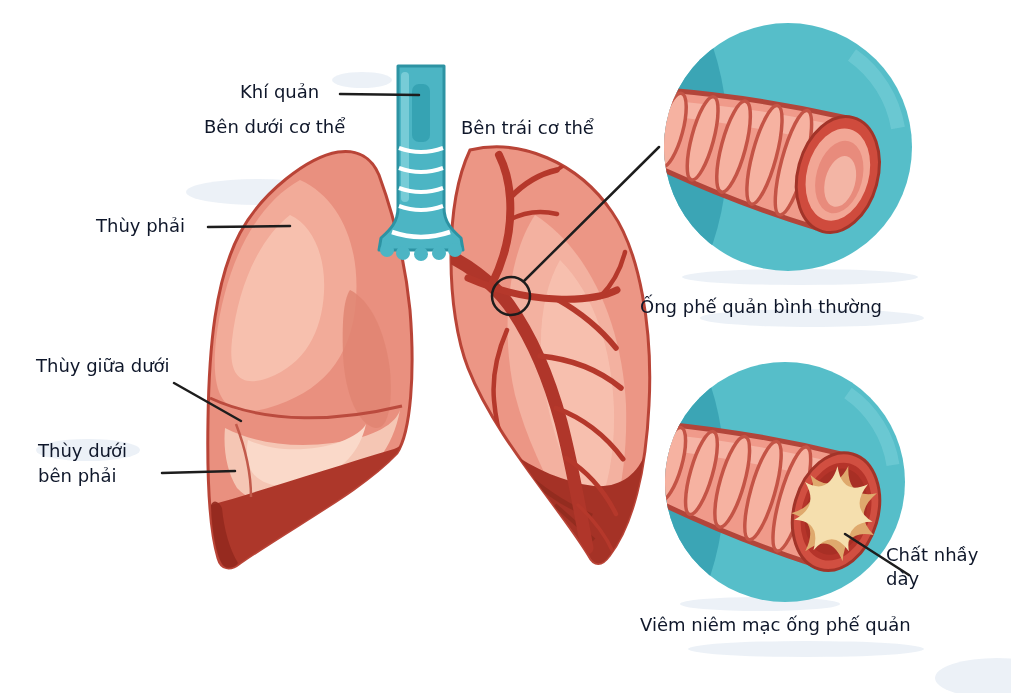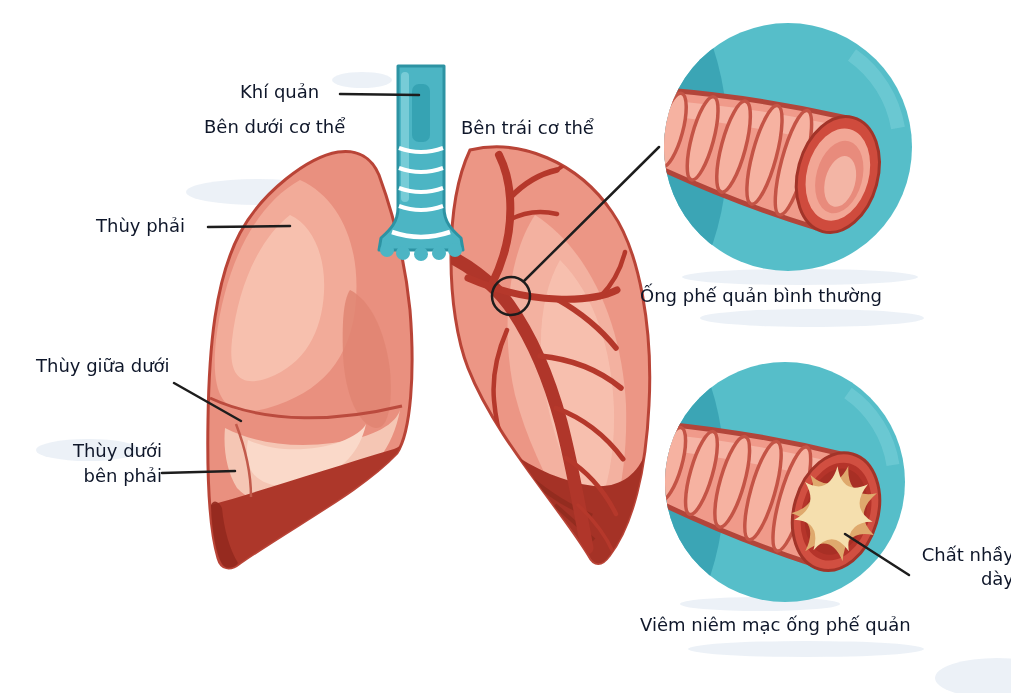--- a/index.html
+++ b/index.html
@@ -2,21 +2,21 @@
 <html><head>
 <meta charset="utf-8">
 <style>
   html,body{margin:0;padding:0;background:#ffffff;}
   .canvas{position:relative;width:1011px;height:693px;background:#ffffff;overflow:hidden;
           font-family:"DejaVu Sans","Liberation Sans",sans-serif;}
   .canvas > svg{position:absolute;left:0;top:0;}
   .label{position:absolute;color:#0f172a;font-weight:normal;font-size:18px;line-height:25px;
          white-space:pre-line;}
   .nowrap{white-space:nowrap;}
-  .center{text-align:right;}
+  .center{text-align:left;}
 </style>
 </head>
 <body>
 
 <div class="canvas">
 
 <svg width="1011" height="693" viewBox="0 0 1011 693">
   <defs>
     <clipPath id="clipRL">
       <path d="M 338 152 C 358 149 372 158 379 175 C 390 205 404 250 410 310 C 415 372 411 432 397 453 C 362 490 300 522 240 563 C 230 571 221 569 218 558 C 209 528 207 478 208 420 C 209 348 215 280 240 233 C 262 192 308 157 338 152 Z"></path>
@@ -165,17 +165,17 @@
   </g>
 </svg>
 
   <div class="label nowrap" style="left:240px;top:79px">Khí quản</div>
   <div class="label nowrap" style="left:204px;top:114px">Bên dưới cơ thể</div>
   <div class="label nowrap" style="left:96px;top:213px">Thùy phải</div>
   <div class="label nowrap" style="left:461px;top:115px">Bên trái cơ thể</div>
   <div class="label nowrap" style="left:36px;top:353px">Thùy giữa dưới</div>
   <div class="label center" style="left:38px;top:438px;width:124px">Thùy dưới
 bên phải</div>
-  <div class="label nowrap" style="left:640px;top:283px">Ống phế quản bình thường</div>
+  <div class="label nowrap" style="left:640px;top:294px">Ống phế quản bình thường</div>
   <div class="label center" style="left:886px;top:543px;width:128px;line-height:24px">Chất nhầy
 dày</div>
   <div class="label nowrap" style="left:640px;top:612px">Viêm niêm mạc ống phế quản</div>
 </div>
 
 </body></html>

